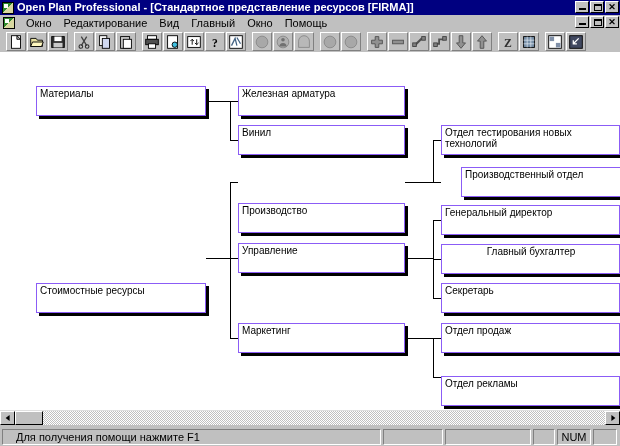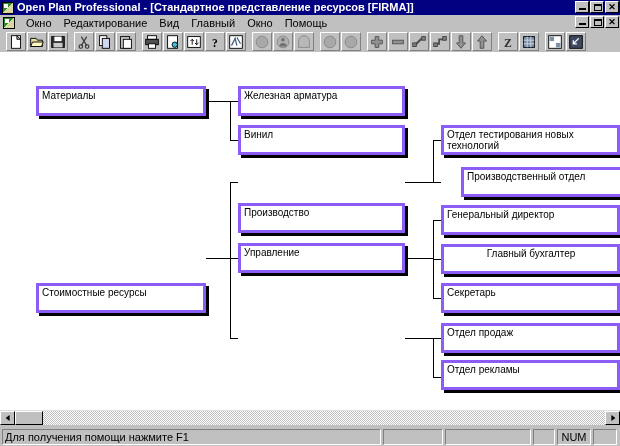--- a/index.html
+++ b/index.html
@@ -80,21 +80,21 @@
     box-sizing:border-box;position:relative;overflow:hidden;
   }
   .tbtn .g{position:absolute;left:0;top:0;right:0;bottom:0;}
 
   
   .client{
     position:absolute;left:0;top:52px;width:620px;height:358px;
     background:#ffffff;overflow:hidden;
   }
   .node{
-    position:absolute;background:#ffffff;border:3px solid #8b5cf6;
+    position:absolute;background:#ffffff;border:1px solid #8b5cf6;
     box-sizing:border-box;box-shadow:3px 3px 0 0 #000000;
   }
   .node-label{
     position:absolute;left:3px;top:1px;right:2px;
     font-size:10px;color:#000;line-height:11px;
     font-family:"Liberation Sans","DejaVu Sans",sans-serif;
     white-space:normal;
   }
   .wire{position:absolute;background:#000000;}
   .wire.h{height:1px;}
@@ -133,21 +133,21 @@
   .statusbar{
     position:absolute;left:0;top:425px;width:620px;height:21px;
     background:#c0c0c0;display:flex;align-items:center;padding-top:2px;
     box-sizing:border-box;
   }
   .sb-panel{
     height:16px;margin-left:2px;
     border-top:1px solid #808080;border-left:1px solid #808080;
     border-right:1px solid #ffffff;border-bottom:1px solid #ffffff;
     box-sizing:border-box;font-size:11px;line-height:14px;color:#000;
-    padding-left:2px;overflow:hidden;white-space:nowrap;
+    padding-left:13px;overflow:hidden;white-space:nowrap;
   }
   .sb-grow{flex:1 1 auto;}
   .sb-w1{width:60px;flex:0 0 auto;}
   .sb-w2{width:86px;flex:0 0 auto;}
   .sb-w3{width:22px;flex:0 0 auto;}
   .sb-w4{width:34px;flex:0 0 auto;text-align:center;padding-left:0;}
   .sb-w5{width:24px;flex:0 0 auto;margin-right:3px;}
 </style>
 </head>
 <body>
@@ -405,40 +405,43 @@
     </div>
     <div class="node" style="left:238px;top:73px;width:167px;height:30px;">
       <span class="node-label">Винил</span>
     </div>
     <div class="node" style="left:238px;top:115px;width:167px;height:30px;margin-top:36px;">
       <span class="node-label">Производство</span>
     </div>
     <div class="node" style="left:238px;top:191px;width:167px;height:30px;">
       <span class="node-label">Управление</span>
     </div>
+    <div class="node" style="left:238px;top:271px;width:167px;height:30px;">
+      <span class="node-label">Маркетинг</span>
+    </div>
 
     <div class="node" style="left:441px;top:73px;width:179px;height:30px;">
       <span class="node-label">Отдел тестирования новых технологий</span>
     </div>
     <div class="node" style="left:441px;top:115px;width:179px;height:30px;margin-left:20px;">
       <span class="node-label">Производственный отдел</span>
     </div>
     <div class="node" style="left:441px;top:153px;width:179px;height:30px;">
       <span class="node-label">Генеральный директор</span>
     </div>
     <div class="node" style="left:441px;top:192px;width:179px;height:30px;text-align:center;">
       <span class="node-label">Главный бухгалтер</span>
     </div>
     <div class="node" style="left:441px;top:231px;width:179px;height:30px;">
       <span class="node-label">Секретарь</span>
     </div>
     <div class="node" style="left:441px;top:271px;width:179px;height:30px;">
       <span class="node-label">Отдел продаж</span>
     </div>
-    <div class="node" style="left:441px;top:308px;width:179px;height:30px;">
+    <div class="node" style="left:441px;top:324px;width:179px;height:30px;">
       <span class="node-label">Отдел рекламы</span>
     </div>
   </div>
 
   <div class="hscroll">
     <div class="sb-arrow left">
         <span class="tri"></span>
       </div>
     <div class="sb-track">
       <div class="sb-thumb"></div>

